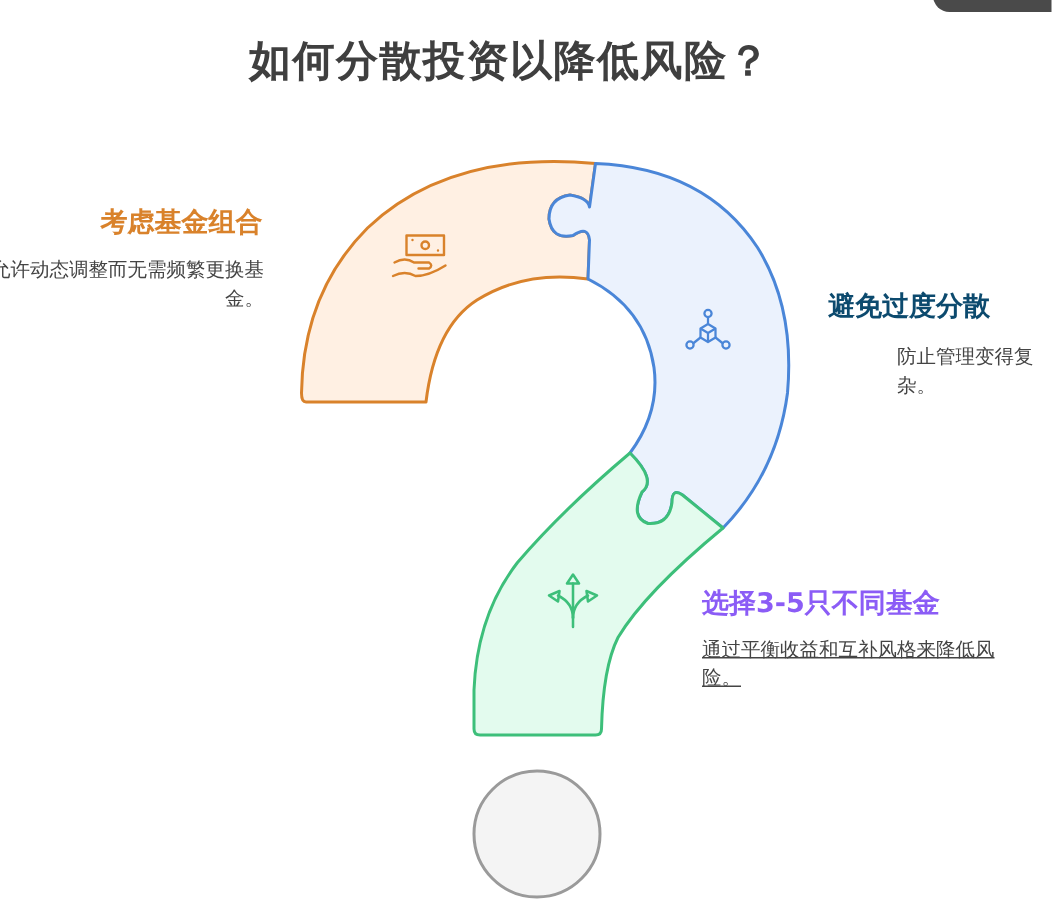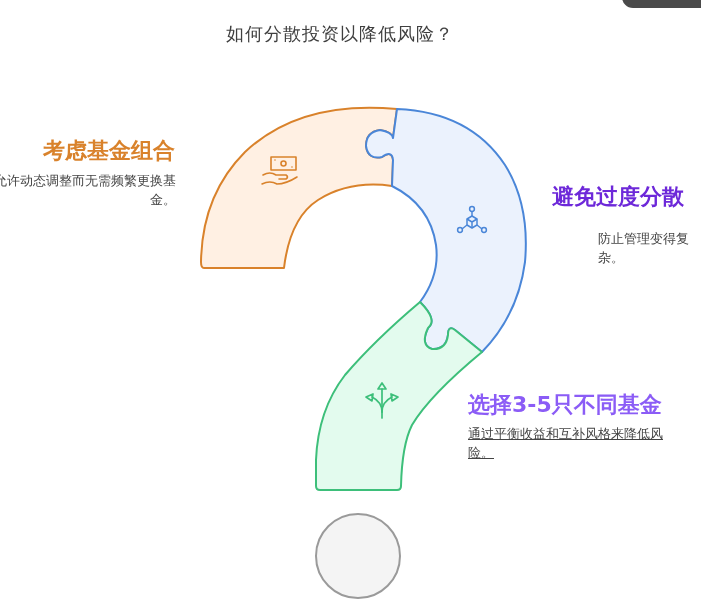--- a/index.html
+++ b/index.html
@@ -1,24 +1,24 @@
 <!DOCTYPE html>
 <html><head>
 <meta charset="utf-8">
 <style>
   html, body { margin: 0; padding: 0; background: #ffffff; }
   body { width: 701px; height: 609px; position: relative; overflow: hidden; font-family: "DejaVu Sans", "Liberation Sans", sans-serif; }
-  .title { position: absolute; left: 0; top: 22px; width: 680px; text-align: center; font-size: 18px; font-weight: normal; color: #3f3f3f; letter-spacing: 1px; }
+  .title { position: absolute; left: 0; top: 22px; width: 680px; text-align: center; font-size: 28px; font-weight: bold; color: #3f3f3f; letter-spacing: 1px; }
   .corner-tab { position: absolute; left: 622px; top: -14px; width: 100px; height: 22px; background: #4a4a4a; border-radius: 12px; }
   svg.diagram { position: absolute; left: 0; top: 0; }
-  .label-title { position: absolute; font-size: 22px; font-weight: bold; white-space: nowrap; }
+  .label-title { position: absolute; font-size: 18px; font-weight: bold; white-space: nowrap; }
   .label-desc { position: absolute; font-size: 13px; color: #444444; line-height: 19px; }
   #t-orange { right: 526px; top: 136px; color: #d9822b; text-align: right; }
   #d-orange { right: 525px; top: 171px; text-align: right; width: 200px; }
-  #t-blue { left: 552px; top: 182px; color: #6d28d9; }
+  #t-blue { left: 552px; top: 192px; color: #0c4a6e; }
   #d-blue { left: 552px; top: 229px; margin-left: 46px; }
   #t-green { left: 468px; top: 390px; color: #8b5cf6; }
   #d-green { left: 468px; top: 424px; width: 215px; text-decoration: underline; }
 </style>
 </head>
 <body>
 
 <div class="corner-tab"></div>
 
 <div class="title">如何分散投资以降低风险？</div>

